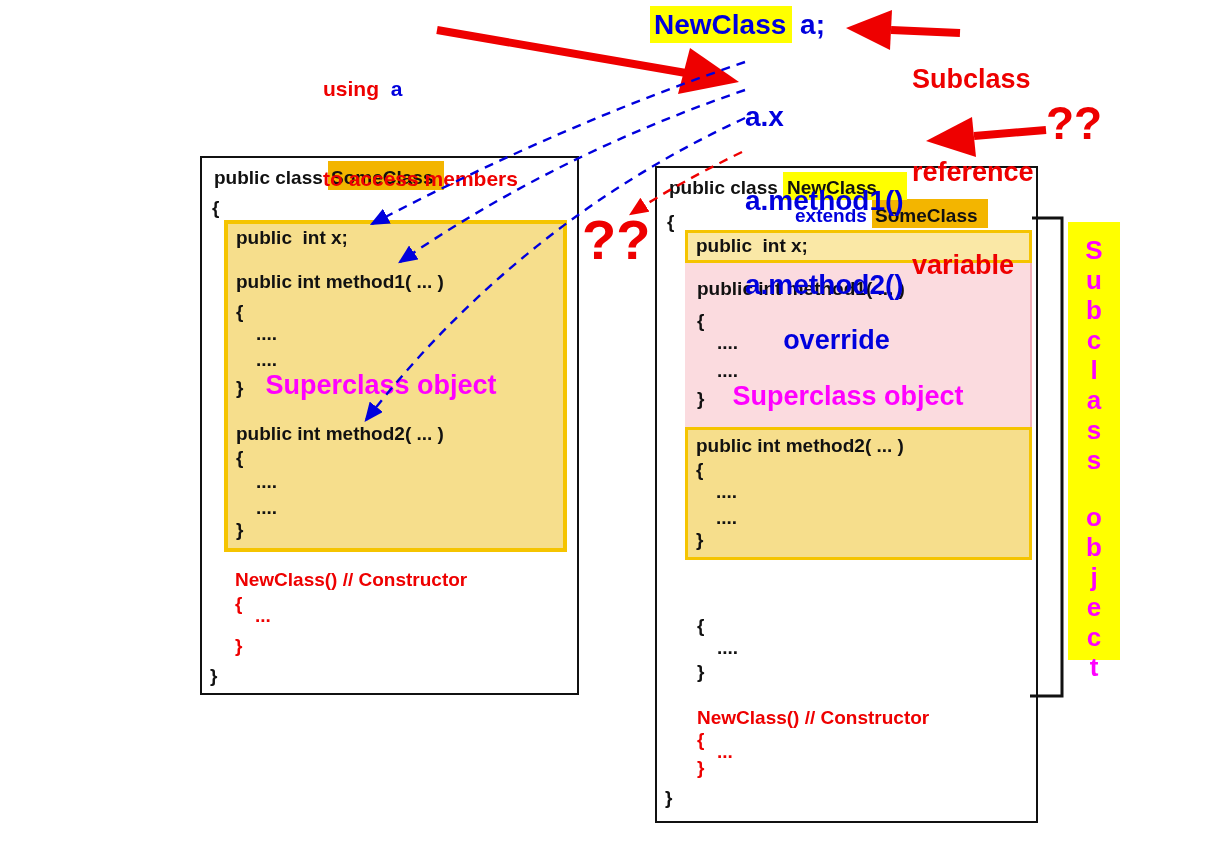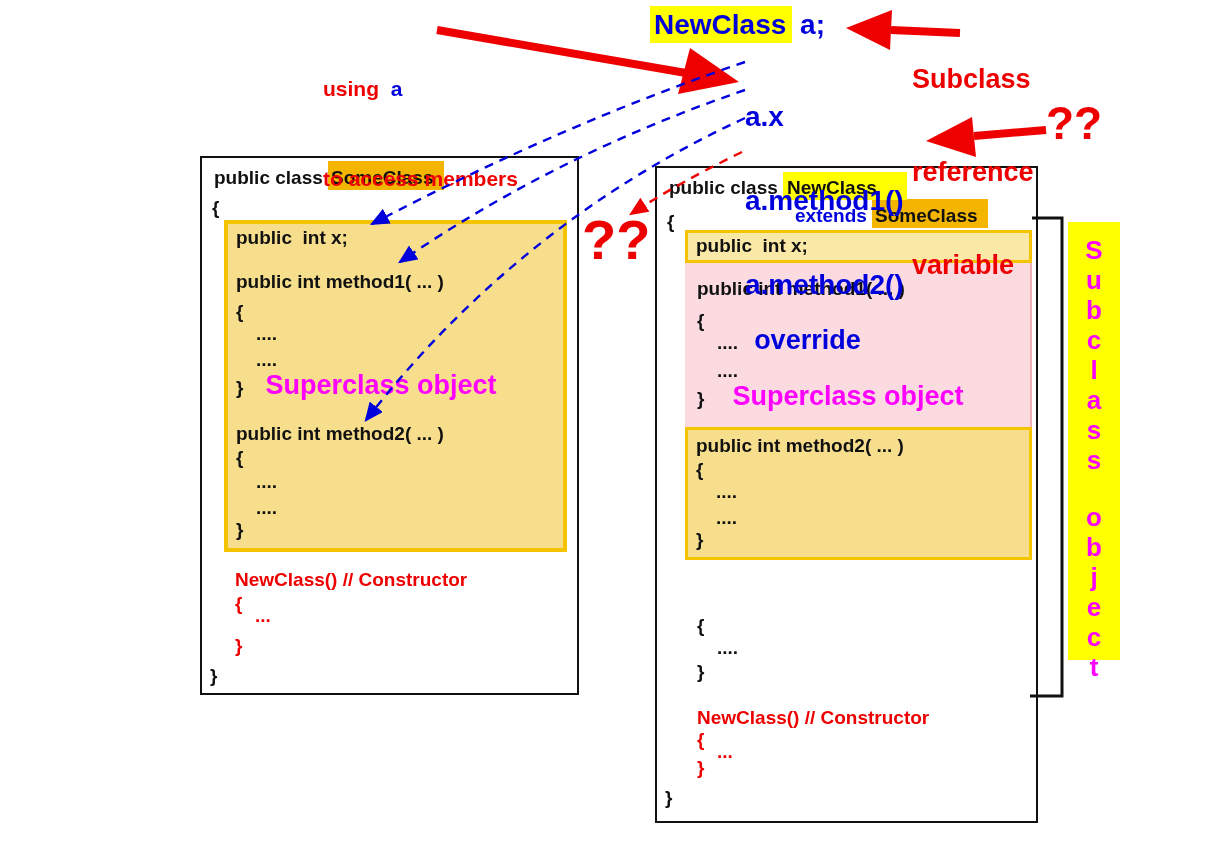--- a/index.html
+++ b/index.html
@@ -70,21 +70,21 @@
     <div class="code abs" style="left:12px;top:8px"><span>public class </span><span class="hl-yellow">NewClass</span></div>
     <div class="code abs" style="left:10px;top:42px">{</div>
 
     <div class="strip" style="left:28px;top:62px;width:347px;height:33px">
       <div class="code abs" style="left:8px;top:1px">public  int x;</div>
     </div>
 
     <div class="pinkblock" style="left:28px;top:95px;width:347px;height:164px">
       <div class="code abs" style="left:12px;top:14px">public int method1( ... )</div>
       <div class="code abs" style="left:12px;top:46px">{</div>
-      <div class="abs" style="left:32px;top:62px"><span class="code">....</span><span class="blue" style="font:bold 27px/30px 'Liberation Sans',sans-serif;margin-left:16px">override</span></div>
+      <div class="abs" style="left:32px;top:62px"><span class="code">....</span><span class="blue" style="font:bold 27px/30px 'Liberation Sans',sans-serif;margin-left:45px">override</span></div>
       <div class="code abs" style="left:32px;top:96px">....</div>
       <div class="abs" style="left:12px;top:118px"><span class="code">}</span><span class="biglabel" style="margin-left:28px">Superclass object</span></div>
     </div>
 
     <div class="khaki2" style="left:28px;top:259px;width:347px;height:133px">
       <div class="code abs" style="left:8px;top:4px">public int method2( ... )</div>
       <div class="code abs" style="left:8px;top:28px">{</div>
       <div class="code abs" style="left:28px;top:50px">....</div>
       <div class="code abs" style="left:28px;top:76px">....</div>
       <div class="code abs" style="left:8px;top:98px">}</div>

